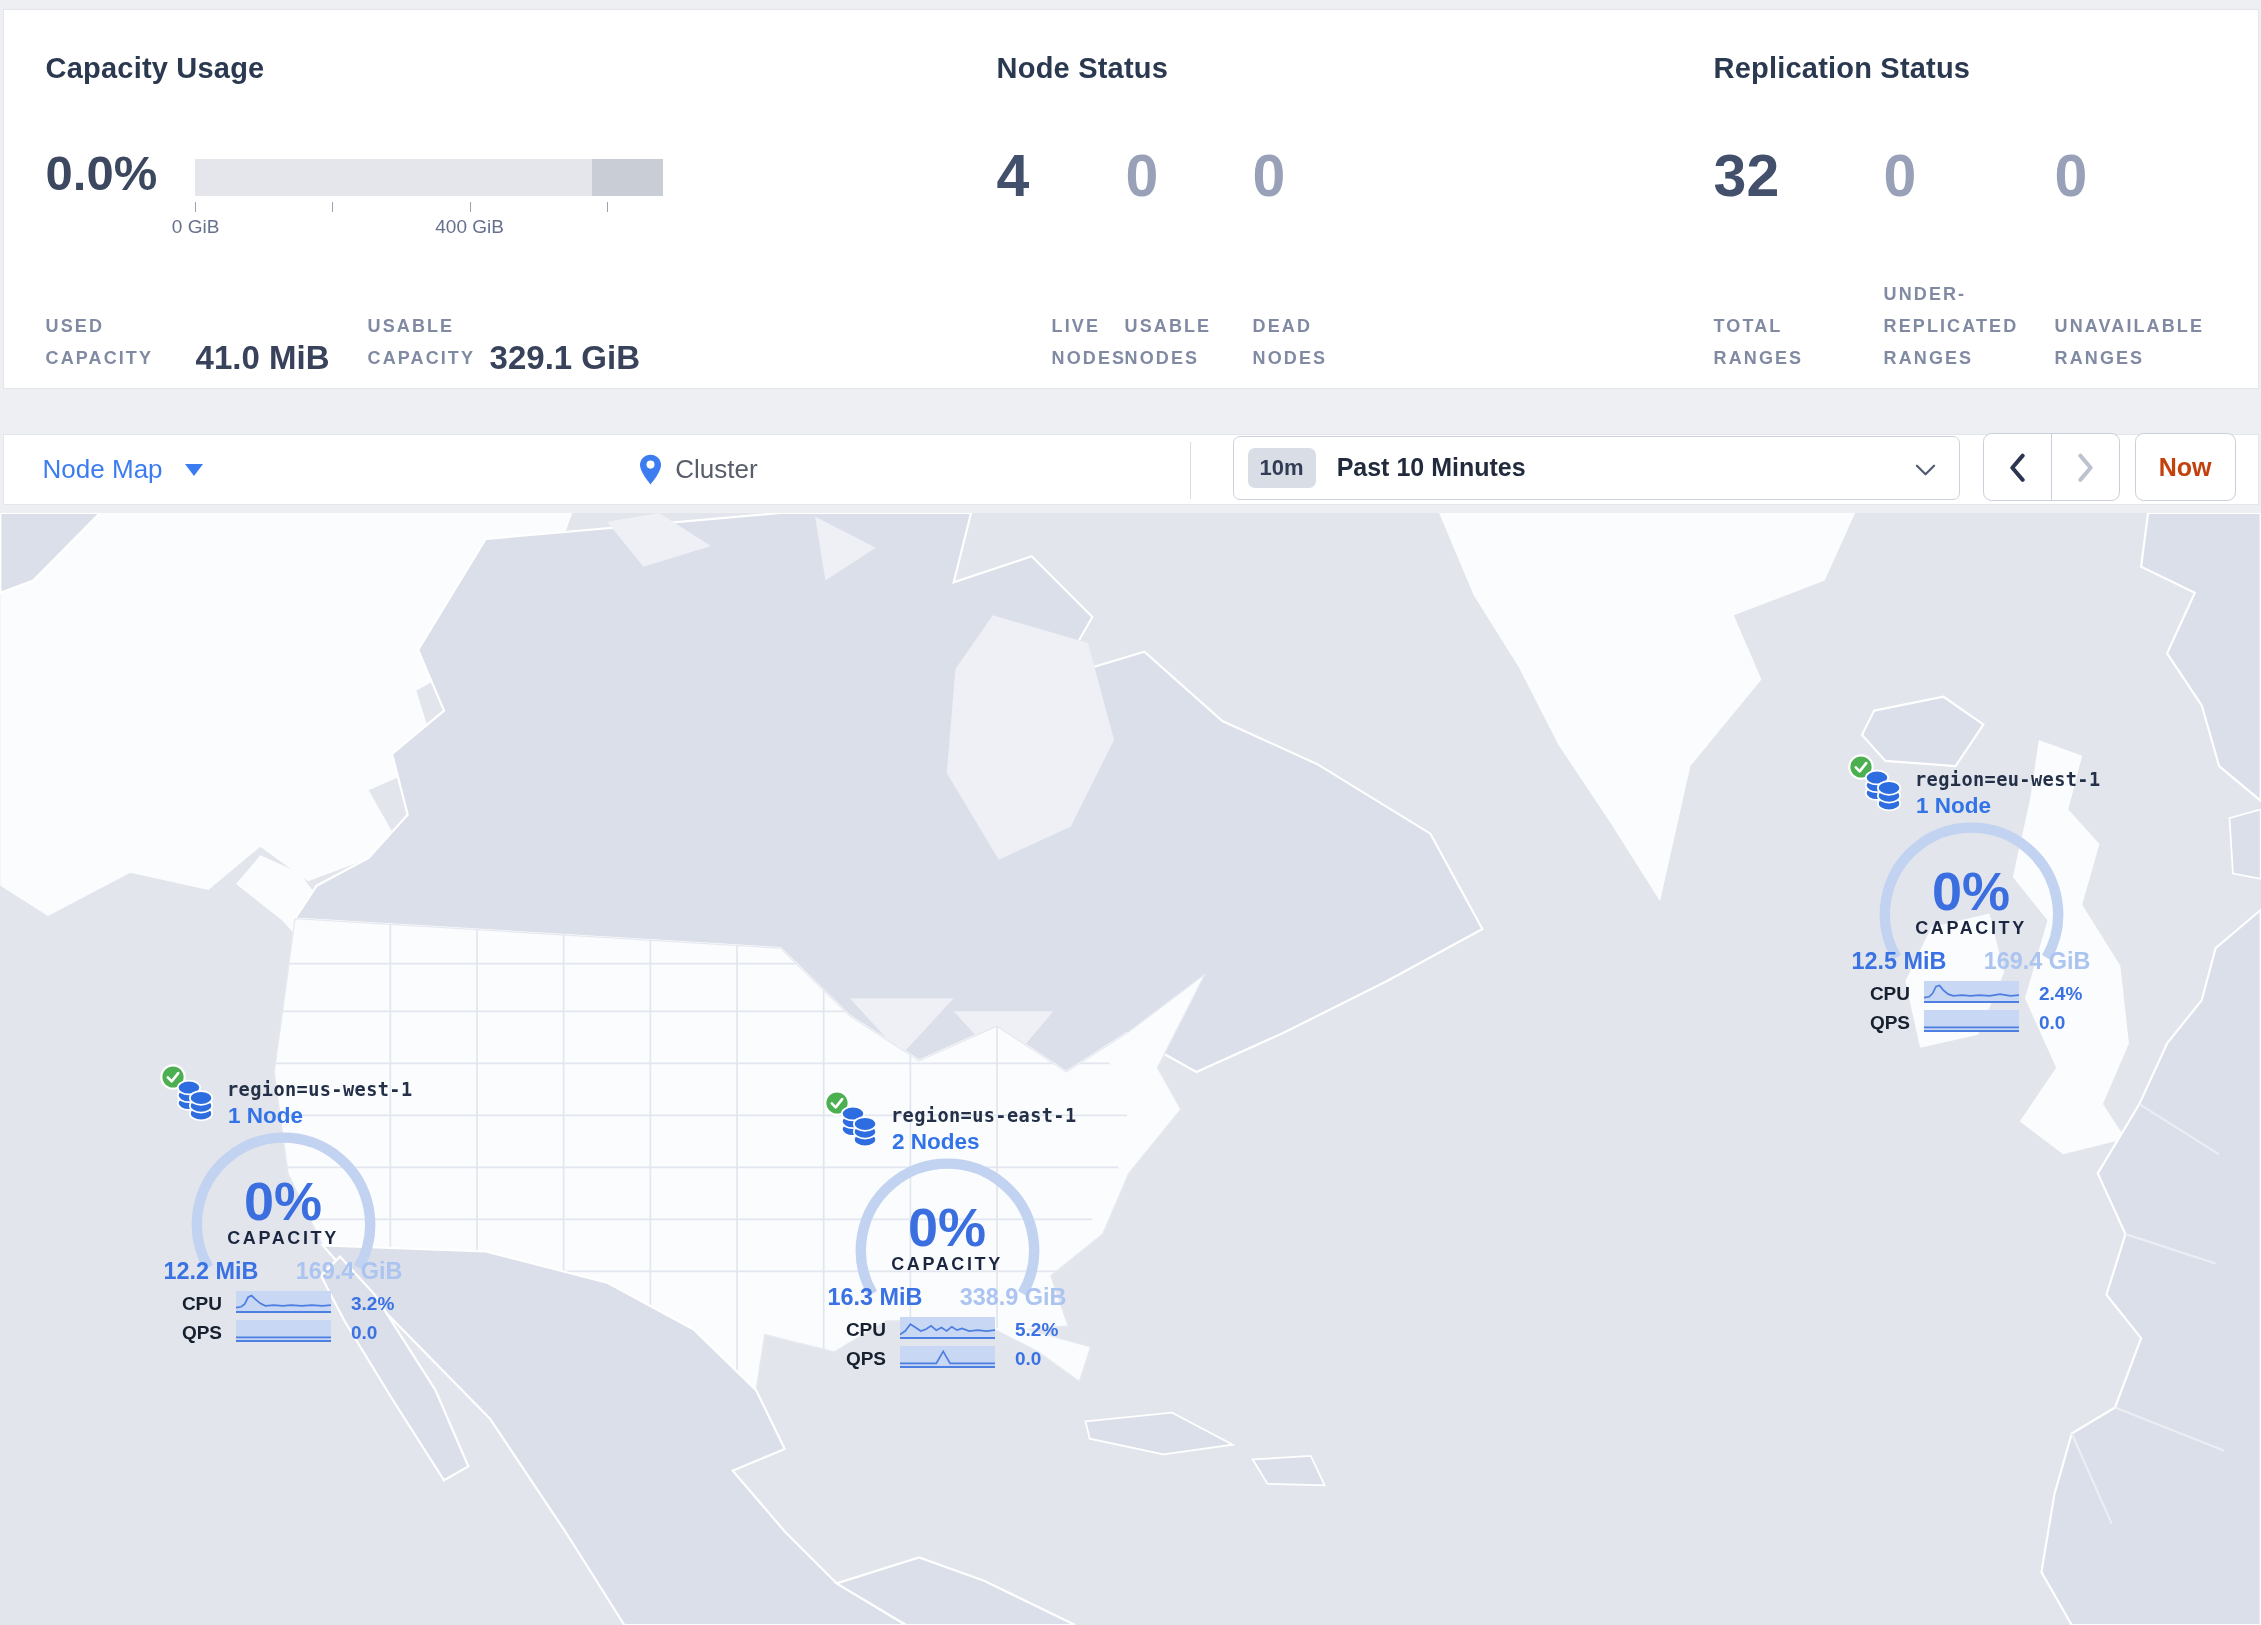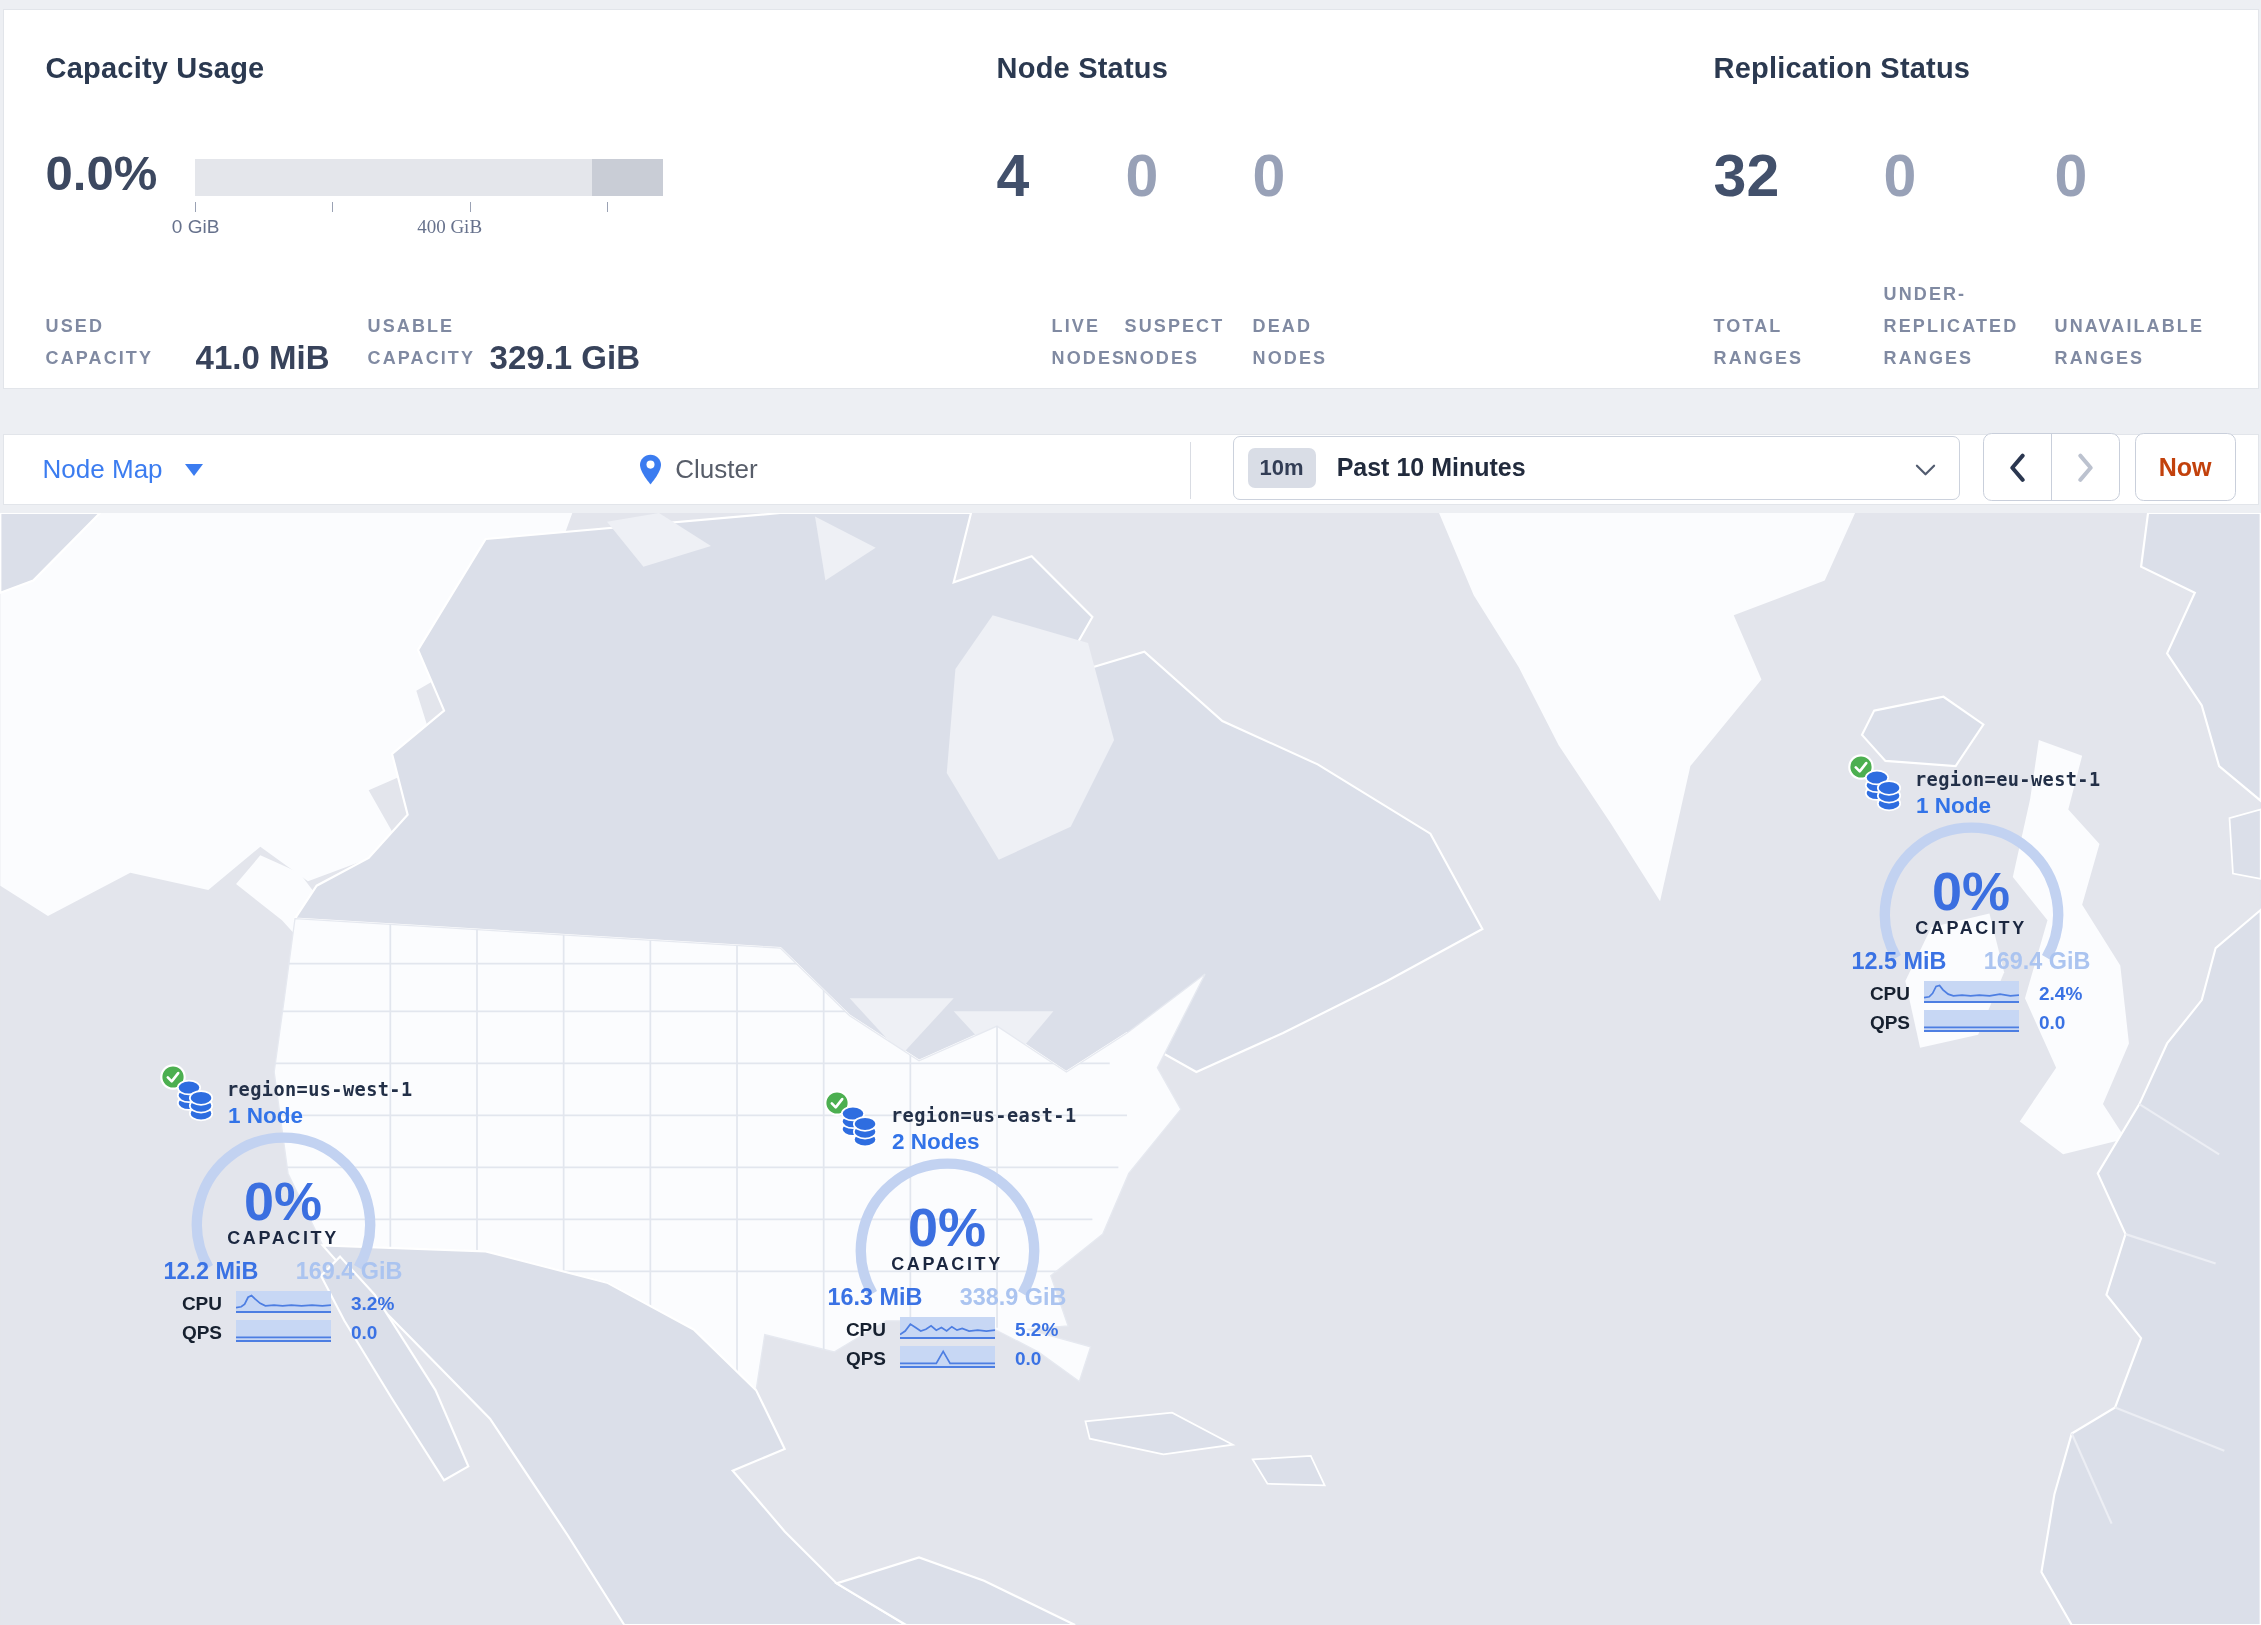--- a/index.html
+++ b/index.html
@@ -77,34 +77,34 @@
     <h2 class="panel-title" style="left:42px;">Capacity Usage</h2>
     <div id="cap-pct">0.0%</div>
     <div id="cap-bar">
       <div id="cap-bar-dark"></div>
     </div>
     <div class="tick" style="left:191px;"></div>
     <div class="tick" style="left:328px;"></div>
     <div class="tick" style="left:466px;"></div>
     <div class="tick" style="left:603px;"></div>
     <div class="tick-label" style="left:140px;">0 GiB</div>
-    <div class="tick-label" style="left:394px;font-family:Liberation Serif, serif;">400 GiB</div>
+    <div class="tick-label" style="left:414px;">400 GiB</div>
     <div class="micro-label" style="left:42px; width:117px;">USED CAPACITY</div>
     <div class="stat-value" style="left:192px;">41.0 MiB</div>
     <div class="micro-label" style="left:364px; width:121px;">USABLE CAPACITY</div>
     <div class="stat-value" style="left:486px;">329.1 GiB</div>
   </div>
 
   <div>
     <h2 class="panel-title" style="left:993px;">Node Status</h2>
     <div class="big-num" style="left:993px;">4</div>
     <div class="big-num zero" style="left:1122px;">0</div>
     <div class="big-num zero" style="left:1249px;">0</div>
     <div class="micro-label" style="left:1048px; width:95px;">LIVE NODES</div>
-    <div class="micro-label" style="left:1121px; width:108px;">SUSPECT NODES</div>
+    <div class="micro-label" style="left:1121px; width:108px;">USABLE NODES</div>
     <div class="micro-label" style="left:1249px; width:95px;">DEAD NODES</div>
   </div>
 
   <div>
     <h2 class="panel-title" style="left:1710px;">Replication Status</h2>
     <div class="big-num" style="left:1710px;">32</div>
     <div class="big-num zero" style="left:1880px;">0</div>
     <div class="big-num zero" style="left:2051px;">0</div>
     <div class="micro-label" style="left:1710px; width:104px;">TOTAL RANGES</div>
     <div class="micro-label" style="left:1880px; width:156px;">UNDER-REPLICATED RANGES</div>

